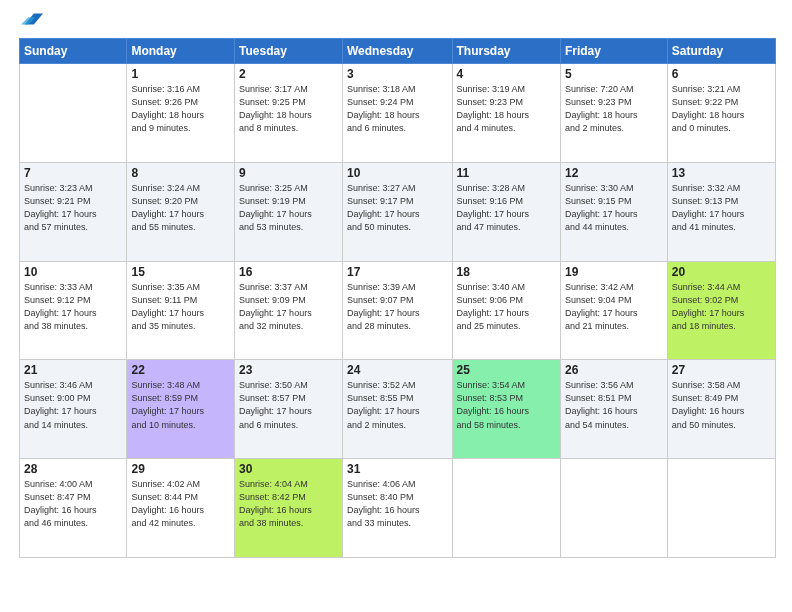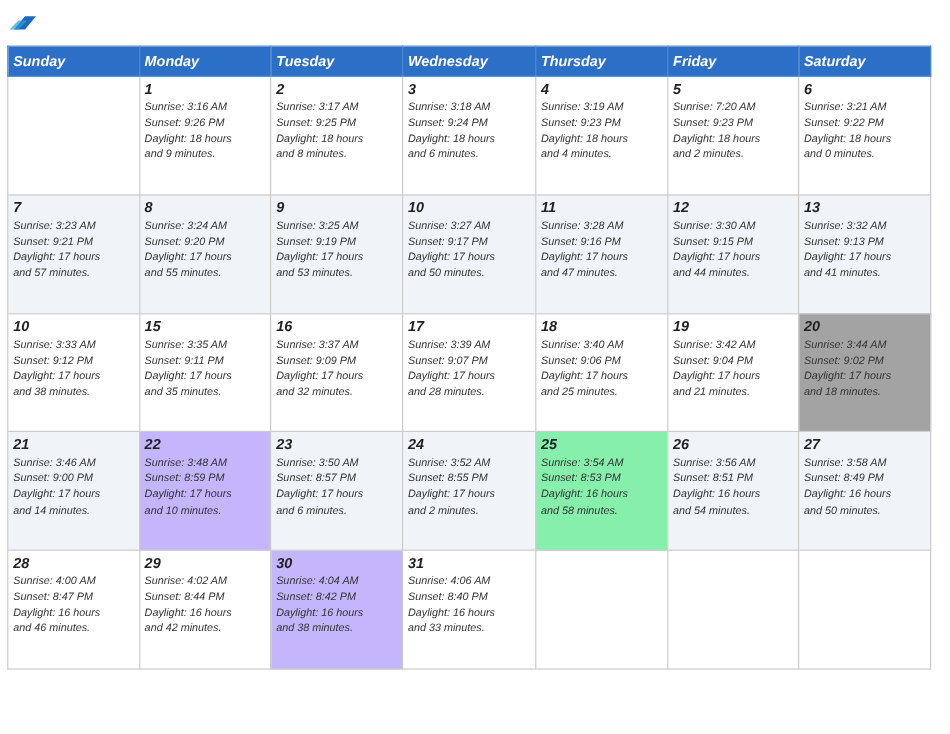--- a/index.html
+++ b/index.html
@@ -6,24 +6,23 @@
     body {
       width: 792px;
       height: 612px;
       background: #fff;
       font-family: Arial, sans-serif;
       overflow: hidden;
     }
     .page {
       width: 792px;
       height: 568px;
-      padding: 10px 16px 10px 6px;
+      padding: 10px 16px 10px 19px;
       display: flex;
       flex-direction: column;
-      font-style: italic;
     }
     .header {
       display: flex;
       justify-content: space-between;
       align-items: flex-start;
       margin-bottom: 8px;
     }
     .logo {
       display: flex;
       align-items: center;
@@ -264,21 +263,21 @@
 Daylight: 17 hours
 and 25 minutes.</div>
           </td>
           <td style="background-color: rgb(255, 255, 255);">
             <div class="day-number">19</div>
             <div class="day-info" style="white-space: pre-line;">Sunrise: 3:42 AM
 Sunset: 9:04 PM
 Daylight: 17 hours
 and 21 minutes.</div>
           </td>
-          <td style="background-color: #a3a3a3;">
+          <td style="background-color: #bef264;">
             <div class="day-number">20</div>
             <div class="day-info" style="white-space: pre-line;">Sunrise: 3:44 AM
 Sunset: 9:02 PM
 Daylight: 17 hours
 and 18 minutes.</div>
           </td>
         </tr>
         <tr style="background-color: rgb(240, 244, 249);">
           <td style="background-color: rgb(240, 244, 249);">
             <div class="day-number">21</div>
@@ -338,21 +337,21 @@
 Daylight: 16 hours
 and 46 minutes.</div>
           </td>
           <td style="background-color: rgb(255, 255, 255);">
             <div class="day-number">29</div>
             <div class="day-info" style="white-space: pre-line;">Sunrise: 4:02 AM
 Sunset: 8:44 PM
 Daylight: 16 hours
 and 42 minutes.</div>
           </td>
-          <td style="background-color: #c4b5fd;">
+          <td style="background-color: #bef264;">
             <div class="day-number">30</div>
             <div class="day-info" style="white-space: pre-line;">Sunrise: 4:04 AM
 Sunset: 8:42 PM
 Daylight: 16 hours
 and 38 minutes.</div>
           </td>
           <td style="background-color: rgb(255, 255, 255);">
             <div class="day-number">31</div>
             <div class="day-info" style="white-space: pre-line;">Sunrise: 4:06 AM
 Sunset: 8:40 PM

